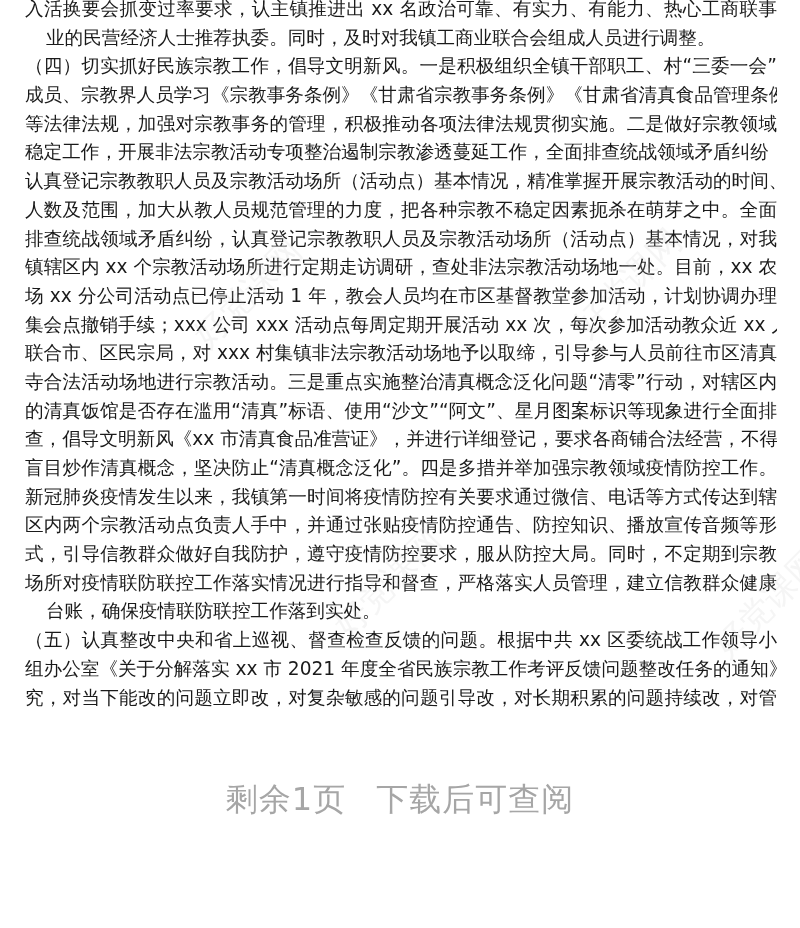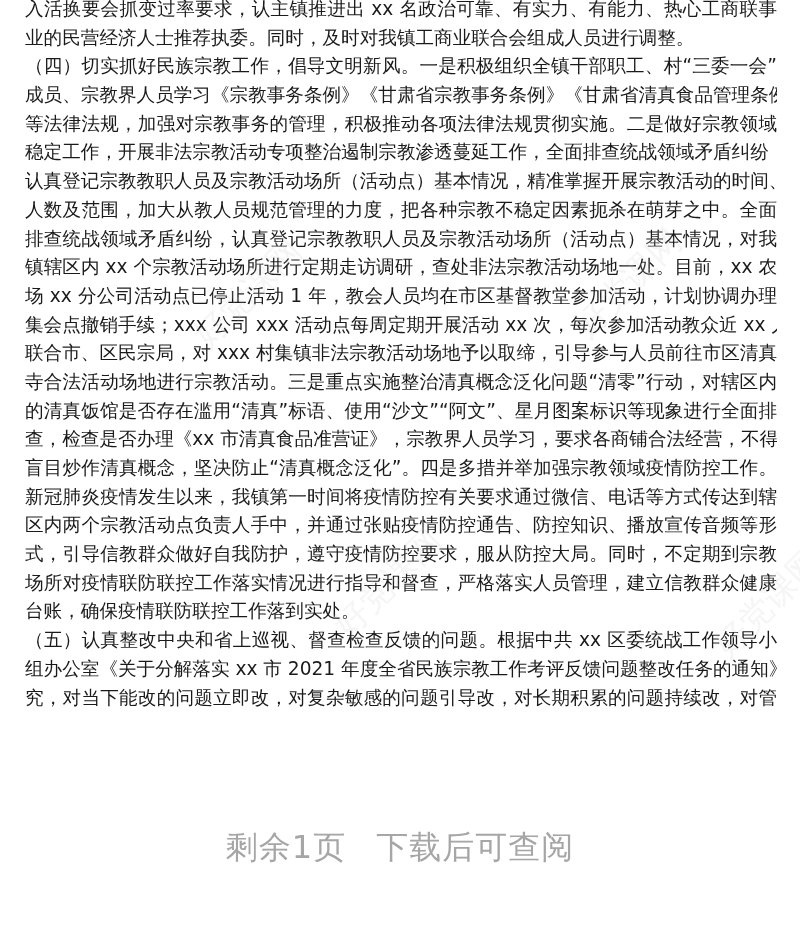--- a/index.html
+++ b/index.html
@@ -15,34 +15,34 @@
     color: #1a1a1a;
   }
   .line {
     display: block;
     height: 28.7px;
     white-space: nowrap;
     text-align: justify;
     text-align-last: justify;
     overflow: hidden;
   }
-  .line.last { text-align-last: left; }
+  .line.last { text-align-last: left; margin-left: 21px; }
   .watermark {
     position: absolute;
     font-family: "DejaVu Sans", sans-serif;
     font-size: 34px;
     color: rgba(200,200,200,0.18);
     transform: rotate(-45deg);
     pointer-events: none;
     white-space: nowrap;
   }
   .footer {
     position: absolute;
     left: 0;
-    top: 826px;
+    top: 778px;
     width: 800px;
     text-align: center;
     font-family: "DejaVu Sans", "Liberation Sans", sans-serif;
     font-size: 32px;
     color: #a6a6a6;
     letter-spacing: 1px;
   }
   .footer span { display: inline-block; }
   .footer .gap { width: 30px; }
 </style>
@@ -58,21 +58,21 @@
   <span class="line">稳定工作，开展非法宗教活动专项整治遏制宗教渗透蔓延工作，全面排查统战领域矛盾纠纷，</span>
   <span class="line">认真登记宗教教职人员及宗教活动场所（活动点）基本情况，精准掌握开展宗教活动的时间、</span>
   <span class="line">人数及范围，加大从教人员规范管理的力度，把各种宗教不稳定因素扼杀在萌芽之中。全面</span>
   <span class="line">排查统战领域矛盾纠纷，认真登记宗教教职人员及宗教活动场所（活动点）基本情况，对我</span>
   <span class="line">镇辖区内 xx 个宗教活动场所进行定期走访调研，查处非法宗教活动场地一处。目前，xx 农</span>
   <span class="line">场 xx 分公司活动点已停止活动 1 年，教会人员均在市区基督教堂参加活动，计划协调办理</span>
   <span class="line">集会点撤销手续；xxx 公司 xxx 活动点每周定期开展活动 xx 次，每次参加活动教众近 xx 人；</span>
   <span class="line">联合市、区民宗局，对 xxx 村集镇非法宗教活动场地予以取缔，引导参与人员前往市区清真</span>
   <span class="line">寺合法活动场地进行宗教活动。三是重点实施整治清真概念泛化问题“清零”行动，对辖区内</span>
   <span class="line">的清真饭馆是否存在滥用“清真”标语、使用“沙文”“阿文”、星月图案标识等现象进行全面排</span>
-  <span class="line">查，检查是否办理《xx 市清真食品准营证》，宗教界人员学习，要求各商铺合法经营，不得</span>
+  <span class="line">查，倡导文明新风《xx 市清真食品准营证》，并进行详细登记，要求各商铺合法经营，不得</span>
   <span class="line">盲目炒作清真概念，坚决防止“清真概念泛化”。四是多措并举加强宗教领域疫情防控工作。</span>
   <span class="line">新冠肺炎疫情发生以来，我镇第一时间将疫情防控有关要求通过微信、电话等方式传达到辖</span>
   <span class="line">区内两个宗教活动点负责人手中，并通过张贴疫情防控通告、防控知识、播放宣传音频等形</span>
   <span class="line">式，引导信教群众做好自我防护，遵守疫情防控要求，服从防控大局。同时，不定期到宗教</span>
   <span class="line">场所对疫情联防联控工作落实情况进行指导和督查，严格落实人员管理，建立信教群众健康</span>
   <span class="line last">台账，确保疫情联防联控工作落到实处。</span>
   <span class="line">（五）认真整改中央和省上巡视、督查检查反馈的问题。根据中共 xx 区委统战工作领导小</span>
   <span class="line">组办公室《关于分解落实 xx 市 2021 年度全省民族宗教工作考评反馈问题整改任务的通知》</span>
   <span class="line">究，对当下能改的问题立即改，对复杂敏感的问题引导改，对长期积累的问题持续改，对管</span>
 </div>

